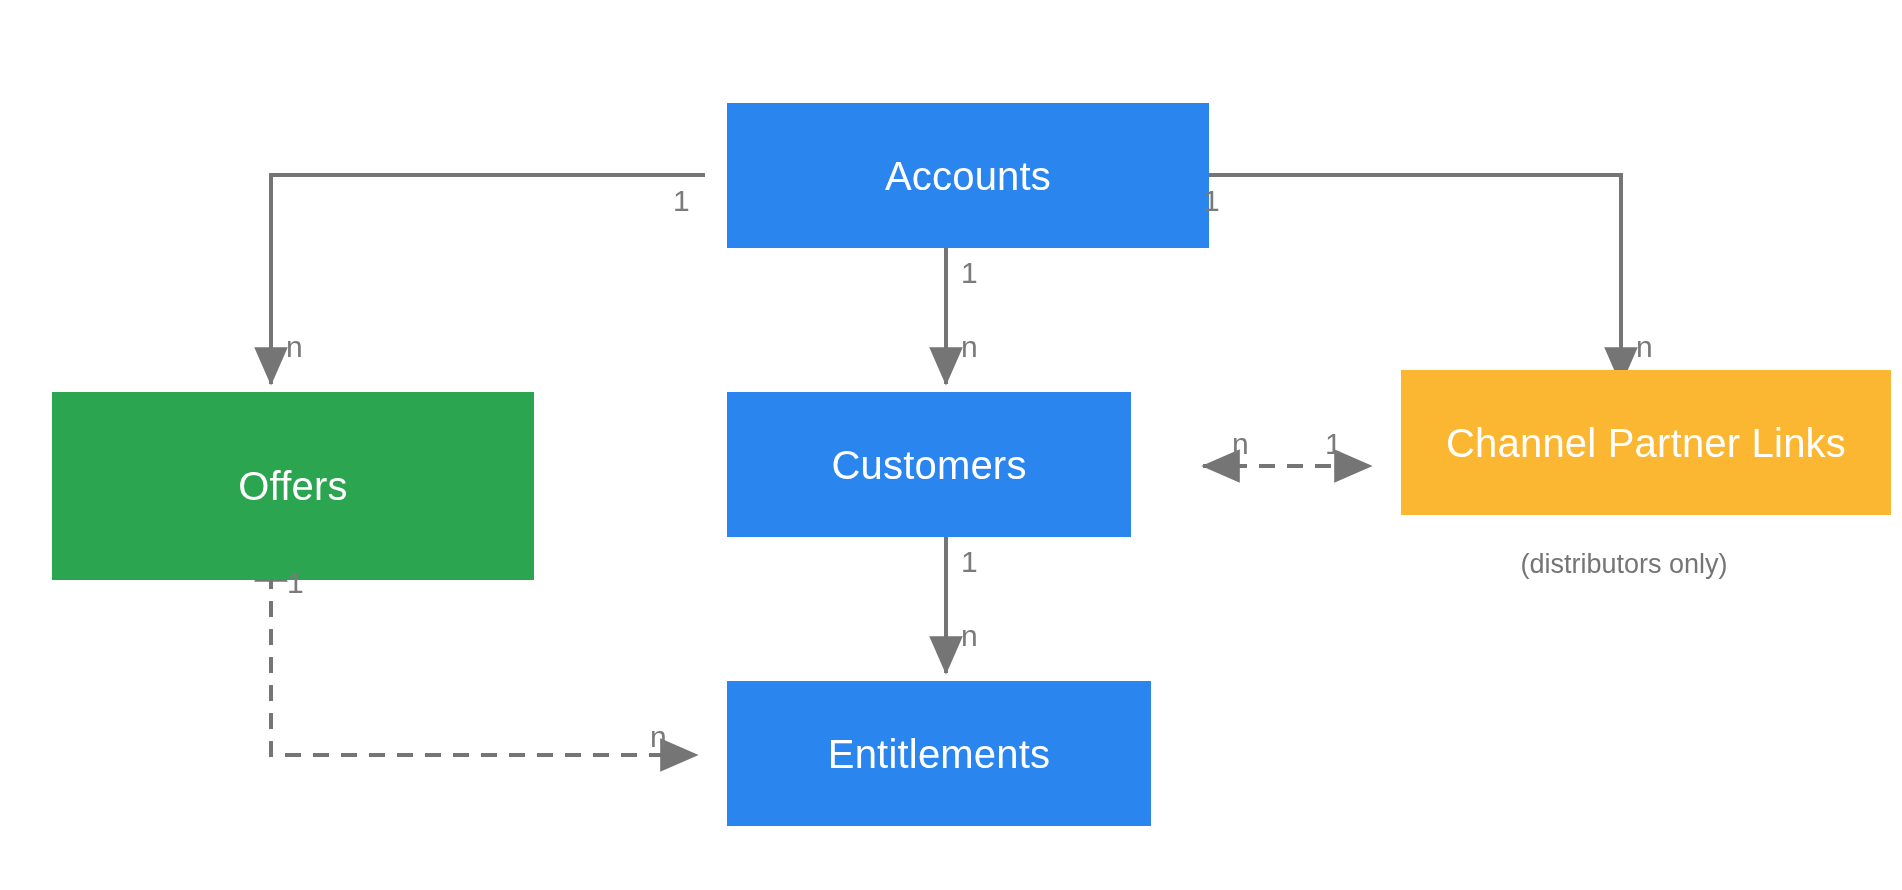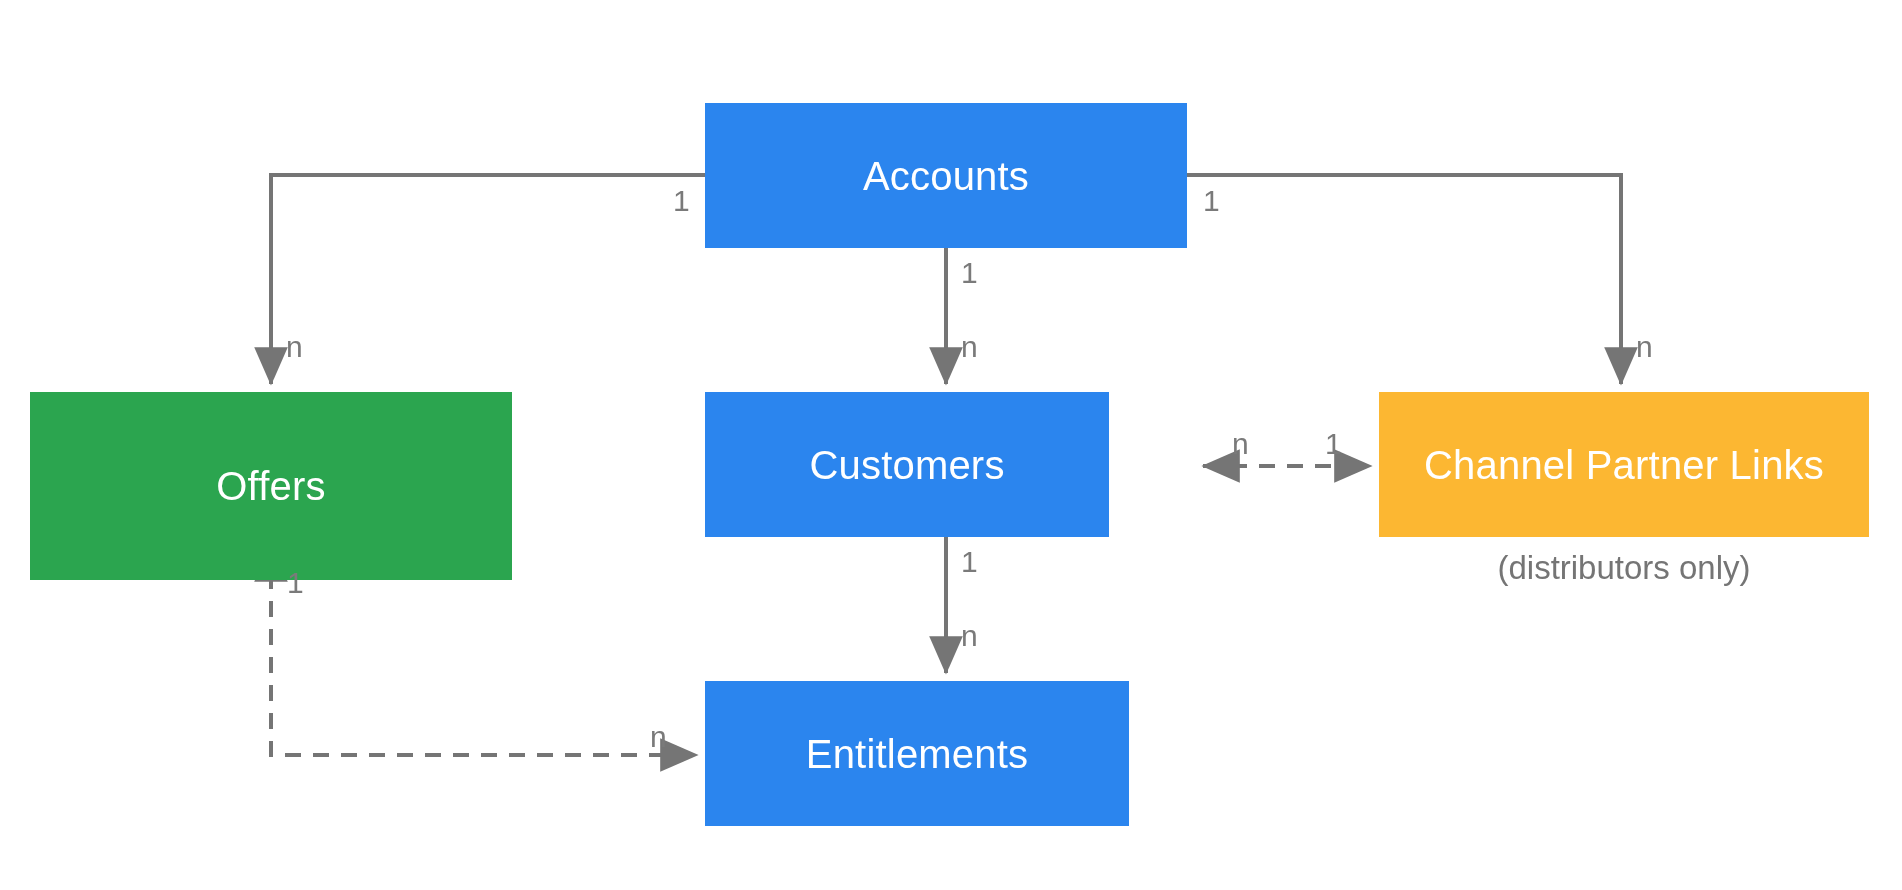--- a/index.html
+++ b/index.html
@@ -30,28 +30,29 @@
     display: flex;
     align-items: center;
     justify-content: center;
     box-sizing: border-box;
     color: #ffffff;
     font-size: 40px;
     font-weight: 400;
     letter-spacing: 0.2px;
     line-height: 1;
     user-select: none;
+    margin-left: 22px;
   }
   .node-label {
     pointer-events: none;
   }
   .caption {
     position: absolute;
     color: #757575;
-    font-size: 33px;
+    font-size: 27px;
     text-align: center;
     line-height: 1;
     white-space: nowrap;
   }
   .edge-label {
     position: absolute;
     color: #7a7a7a;
     font-size: 30px;
     line-height: 1;
     white-space: nowrap;
@@ -91,21 +92,21 @@
   </div>
 
   <div class="node" style="left:30px; top:392px; width:482px; height:188px; background:#2ba54f;">
     <span class="node-label">Offers</span>
   </div>
 
   <div class="node" style="left:705px; top:392px; width:404px; height:145px; background:#2b85ee;">
     <span class="node-label">Customers</span>
   </div>
 
-  <div class="node" style="left:1379px; top:392px; width:490px; height:145px; background:#fcb732;">
+  <div class="node" style="left:1379px; top:370px; width:490px; height:145px; background:#fcb732;">
     <span class="node-label">Channel Partner Links</span>
   </div>
 
   <div class="node" style="left:705px; top:681px; width:424px; height:145px; background:#2b85ee;">
     <span class="node-label">Entitlements</span>
   </div>
 
   <div class="caption" style="left:1379px; top:551px; width:490px;">
     <span>(distributors only)</span>
   </div>

